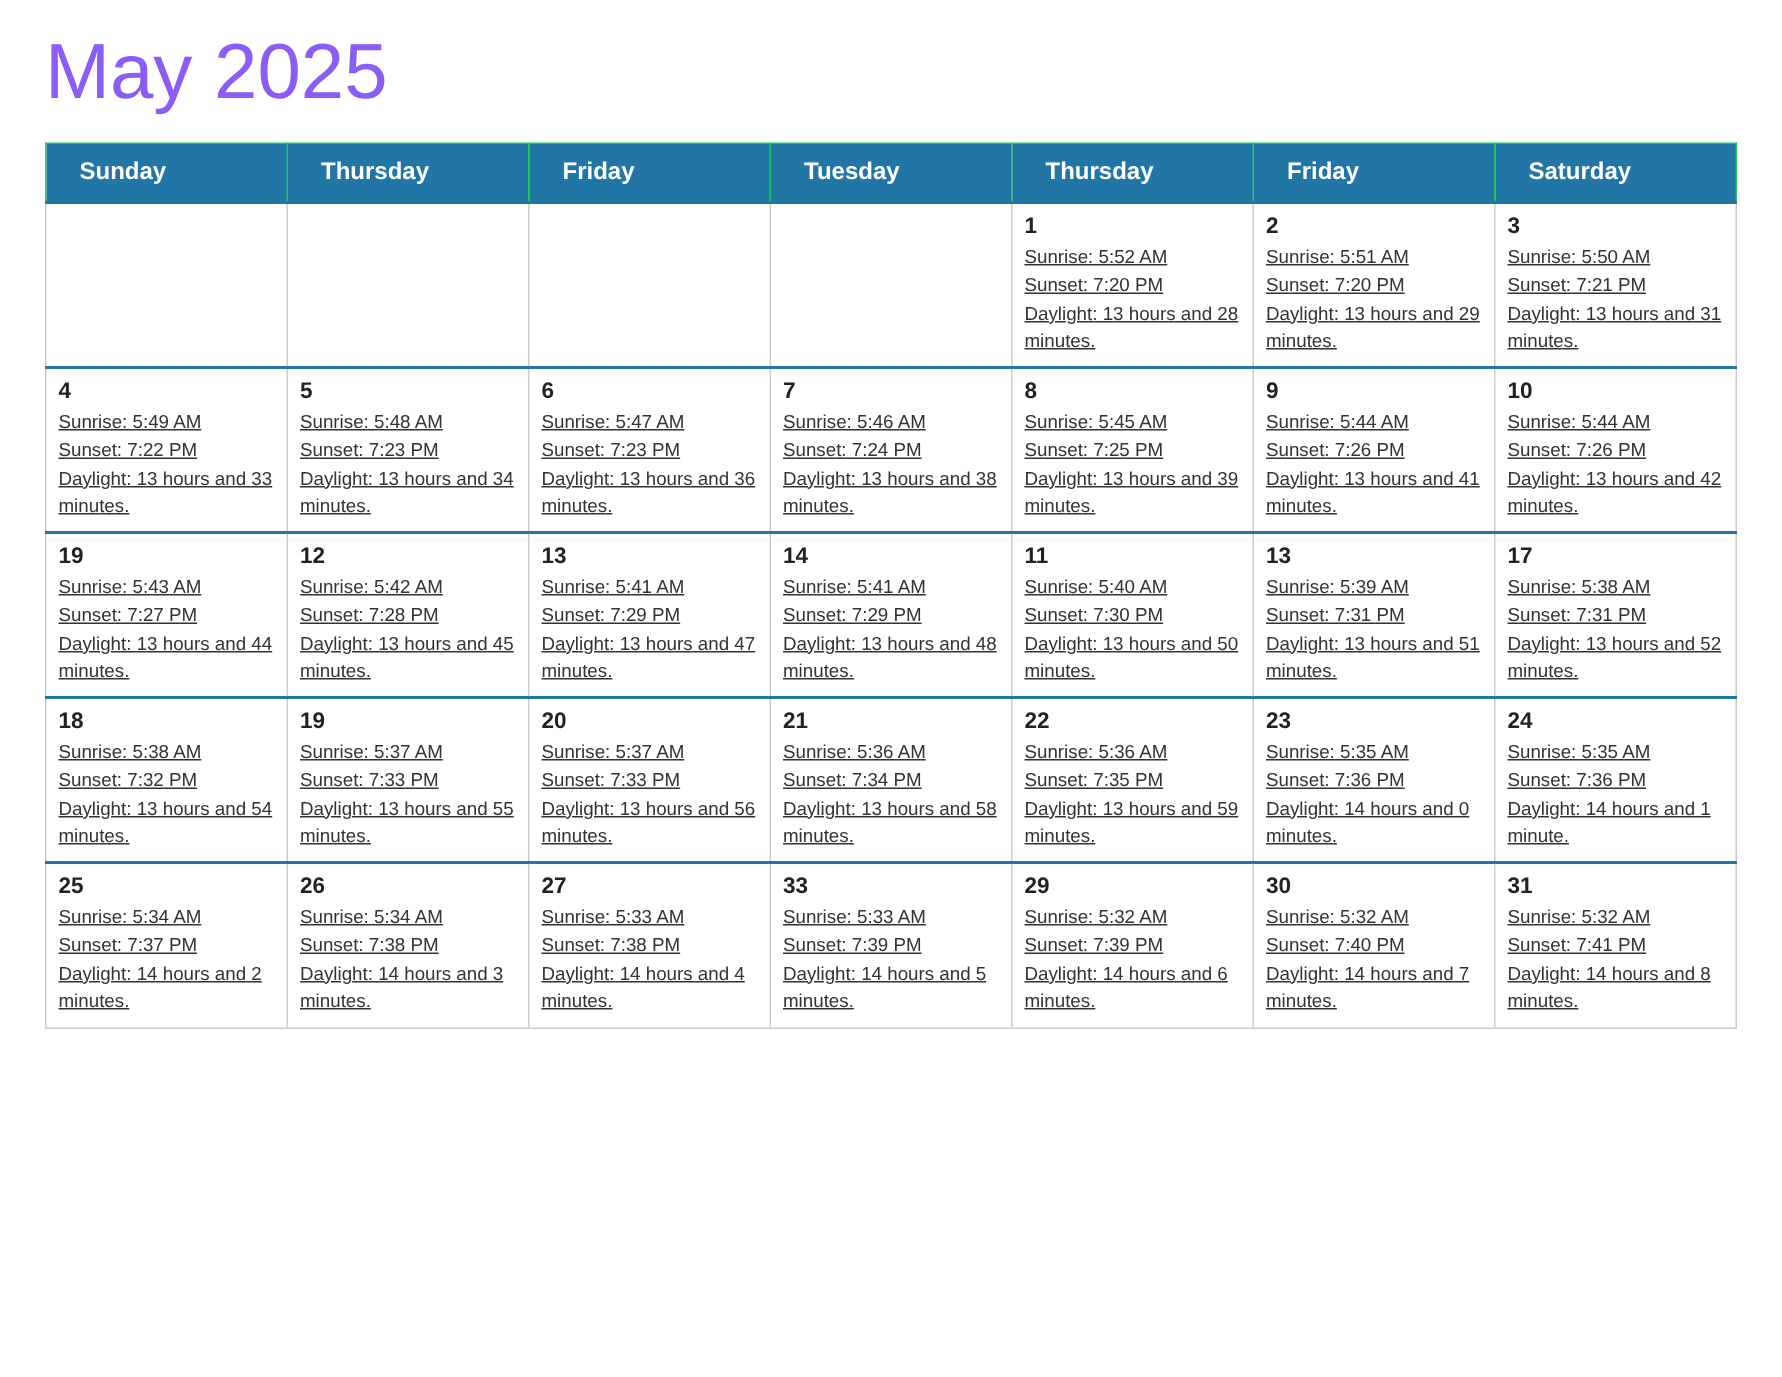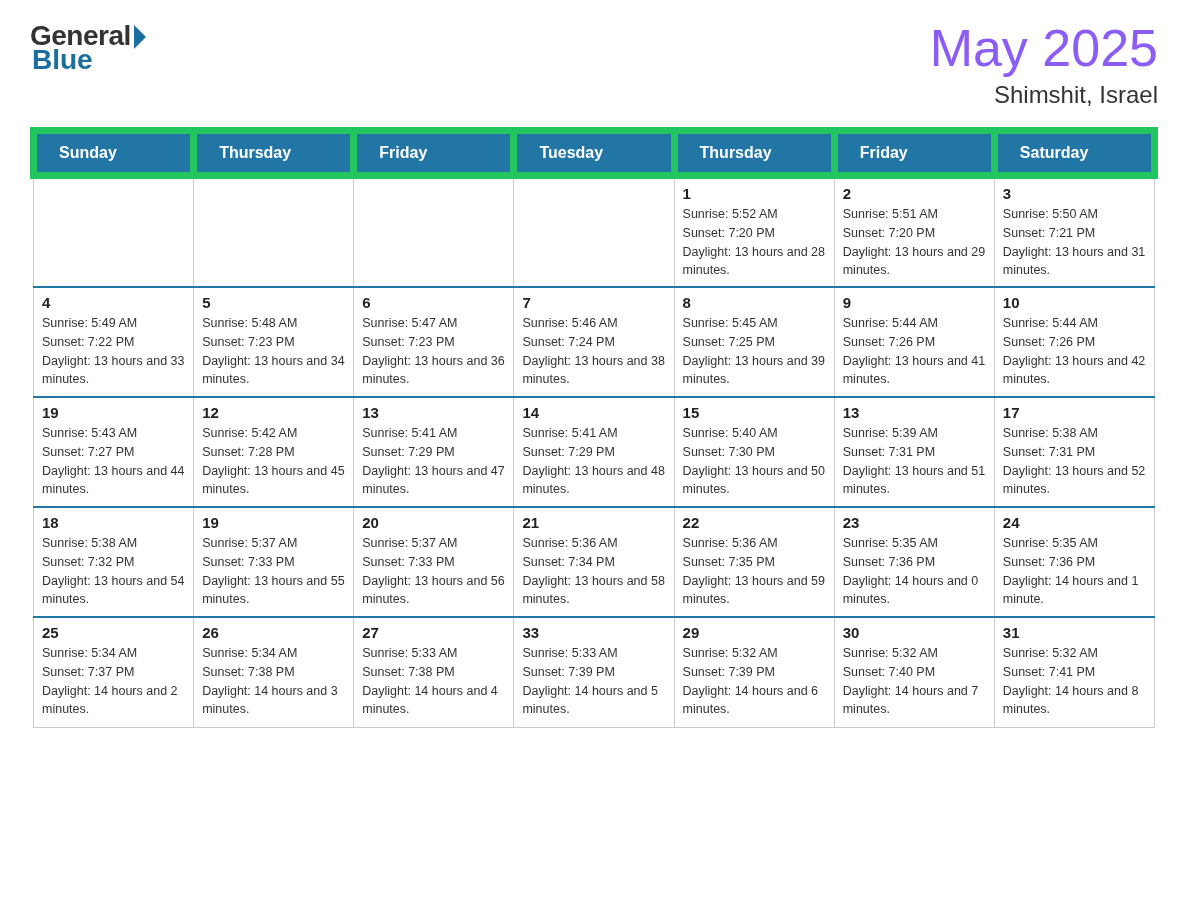--- a/index.html
+++ b/index.html
@@ -66,21 +66,21 @@
       width: 100%;
       border-collapse: collapse;
     }
     thead tr th {
       background-color: #2176a5;
       color: #fff;
       font-size: 16px;
       font-weight: bold;
       padding: 10px 22px;
       text-align: left;
-      border: 7px solid #22c55e;
+      border: 1px solid #22c55e;
     }
     tbody tr td {
       vertical-align: top;
       border: 1px solid #ccc;
       padding: 6px 8px;
       width: 14.28%;
       min-height: 90px;
     }
     tbody tr {
       border-top: 2px solid #2176a5;
@@ -89,42 +89,35 @@
       font-size: 15px;
       font-weight: bold;
       color: #222;
       display: block;
       margin-bottom: 3px;
     }
     .day-info {
       font-size: 12.5px;
       color: #333;
       line-height: 1.5;
+      text-decoration: underline;
     }
     .empty-cell {
       background: #fff;
     }
     td {
       height: 110px;
     }
   </style>
 </head>
 <body>
 
 <div class="header">
-  <div class="logo">
-    <div class="logo-top">
-      <span class="logo-general">General</span>
-      <div class="logo-arrow"></div>
-    </div>
-    <span class="logo-bottom">Blue</span>
-  </div>
   <div class="title-area">
     <div class="month-year">May 2025</div>
-    <div class="location">Shimshit, Israel</div>
   </div>
 </div>
 
 <table>
   <thead>
     <tr>
     <th>Sunday</th>
         <th>Thursday</th>
         <th>Friday</th>
         <th>Tuesday</th>
@@ -193,21 +186,21 @@
         </td>
         <td>
           <span class="day-num">13</span>
           <div class="day-info">Sunrise: 5:41 AM<br>Sunset: 7:29 PM<br>Daylight: 13 hours and 47 minutes.</div>
         </td>
         <td>
           <span class="day-num">14</span>
           <div class="day-info">Sunrise: 5:41 AM<br>Sunset: 7:29 PM<br>Daylight: 13 hours and 48 minutes.</div>
         </td>
         <td>
-          <span class="day-num">15</span>
+          <span class="day-num">11</span>
           <div class="day-info">Sunrise: 5:40 AM<br>Sunset: 7:30 PM<br>Daylight: 13 hours and 50 minutes.</div>
         </td>
         <td>
           <span class="day-num">13</span>
           <div class="day-info">Sunrise: 5:39 AM<br>Sunset: 7:31 PM<br>Daylight: 13 hours and 51 minutes.</div>
         </td>
         <td>
           <span class="day-num">17</span>
           <div class="day-info">Sunrise: 5:38 AM<br>Sunset: 7:31 PM<br>Daylight: 13 hours and 52 minutes.</div>
         </td>

